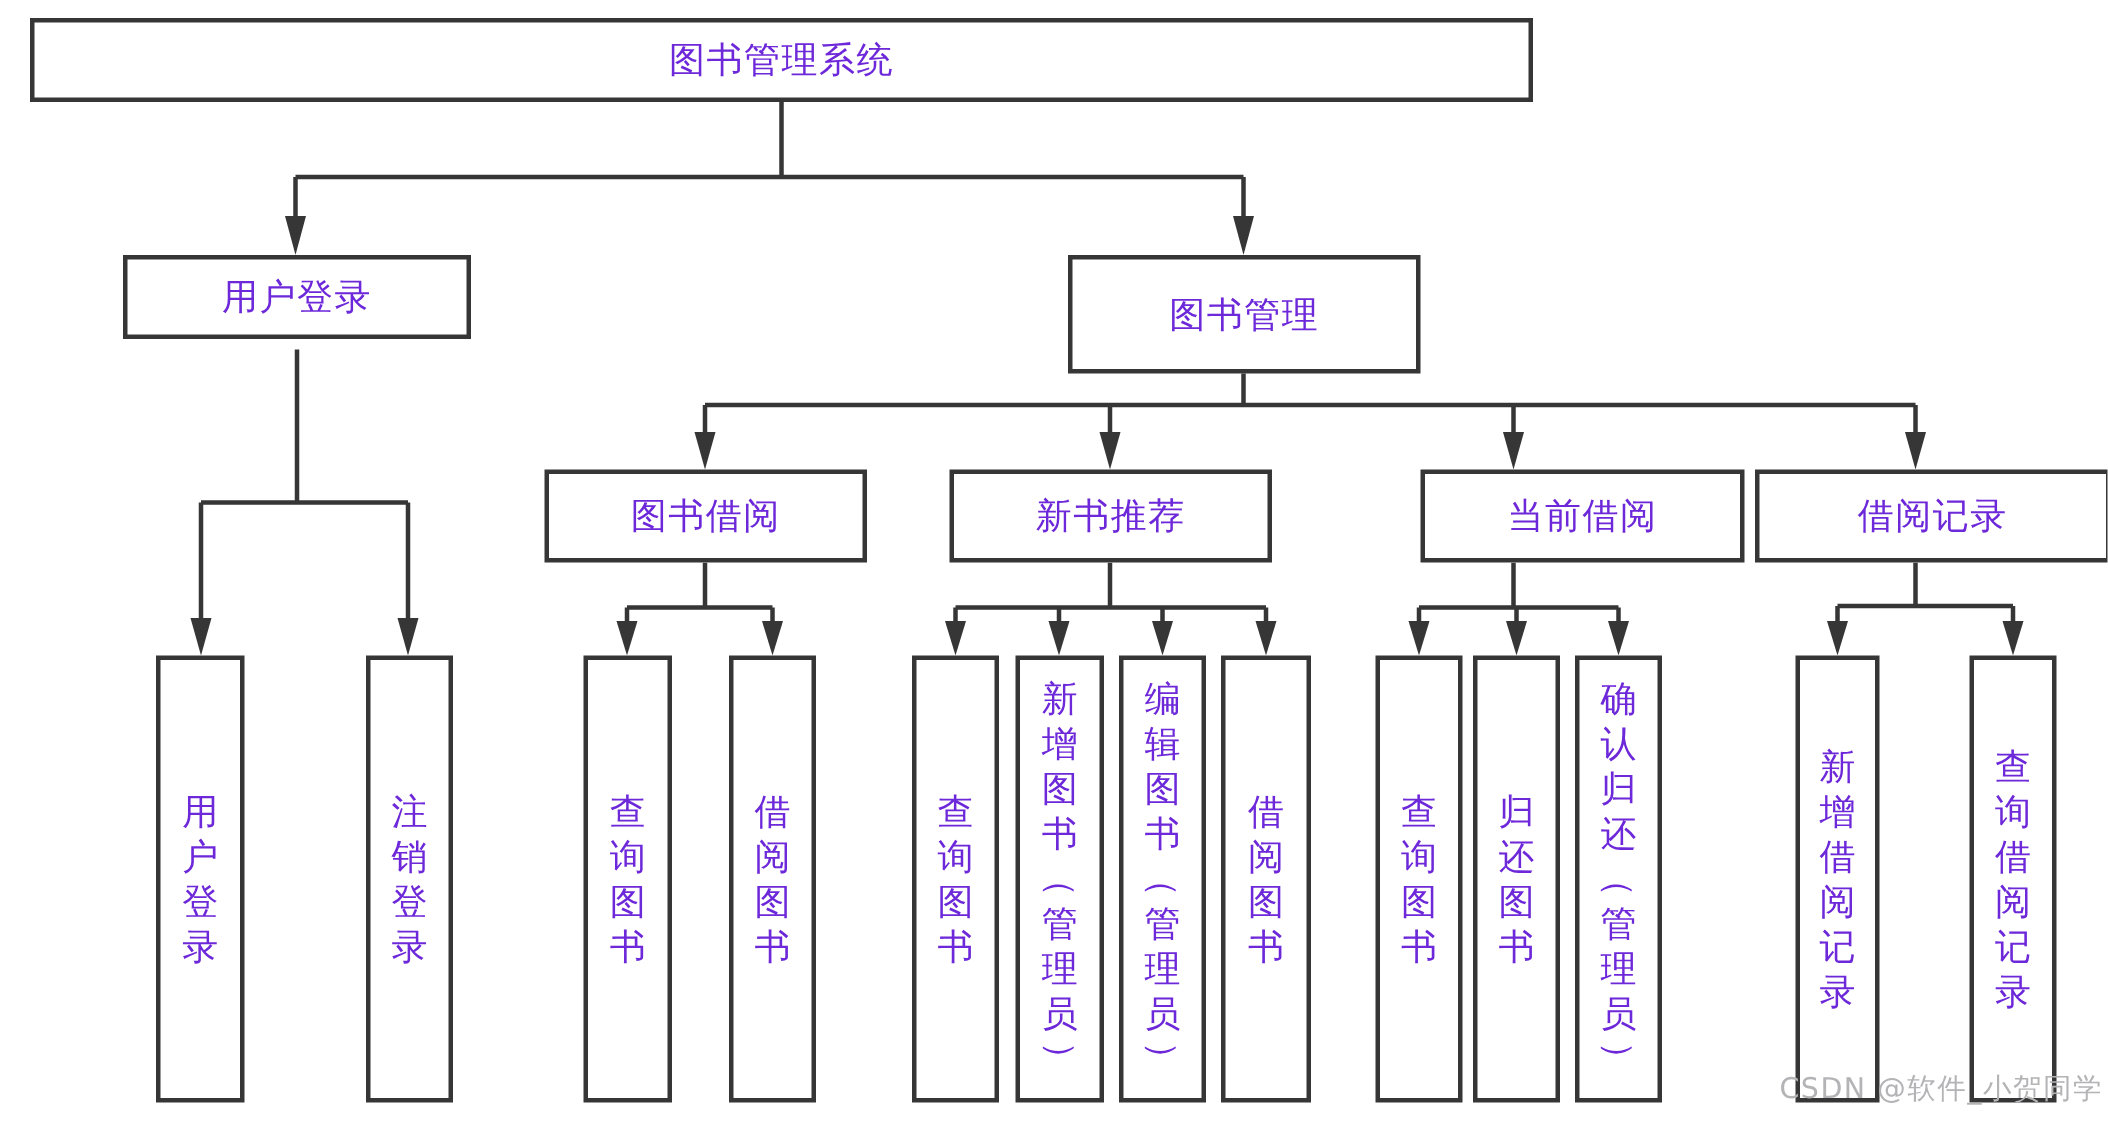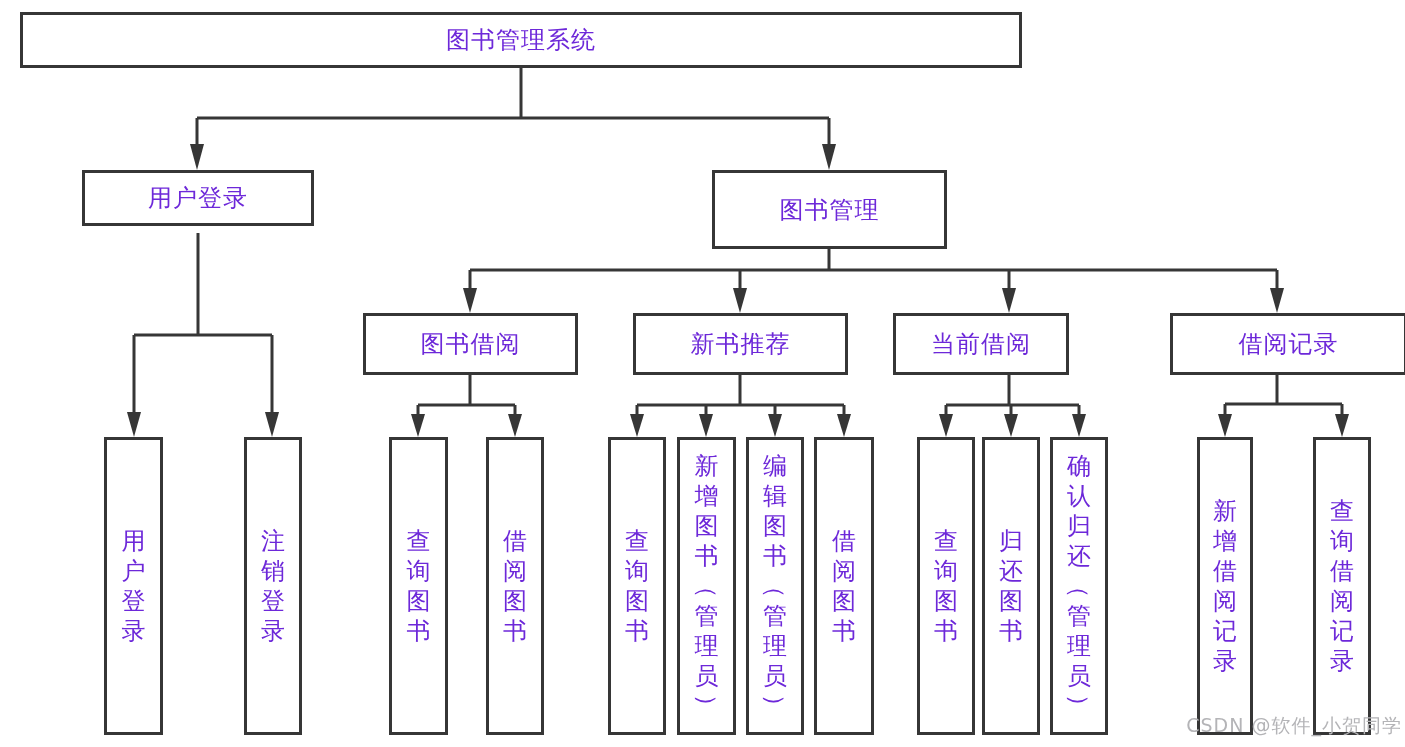--- a/index.html
+++ b/index.html
@@ -122,21 +122,21 @@
   <div class="box" style="left:712px;top:170px;width:235px;height:79px;">
     <span>图书管理</span>
   </div>
 
   <div class="box" style="left:363px;top:313px;width:215px;height:62px;">
     <span>图书借阅</span>
   </div>
   <div class="box" style="left:633px;top:313px;width:215px;height:62px;">
     <span>新书推荐</span>
   </div>
-  <div class="box" style="left:893px;top:313px;width:176px;height:62px;">
+  <div class="box" style="left:947px;top:313px;width:216px;height:62px;">
     <span>当前借阅</span>
   </div>
   <div class="box" style="left:1170px;top:313px;width:237px;height:62px;">
     <span>借阅记录</span>
   </div>
 
   <div class="box leaf" style="left:104px;width:59px;">
     <div class="vtext">
         <span>用</span>
         <span>户</span>

